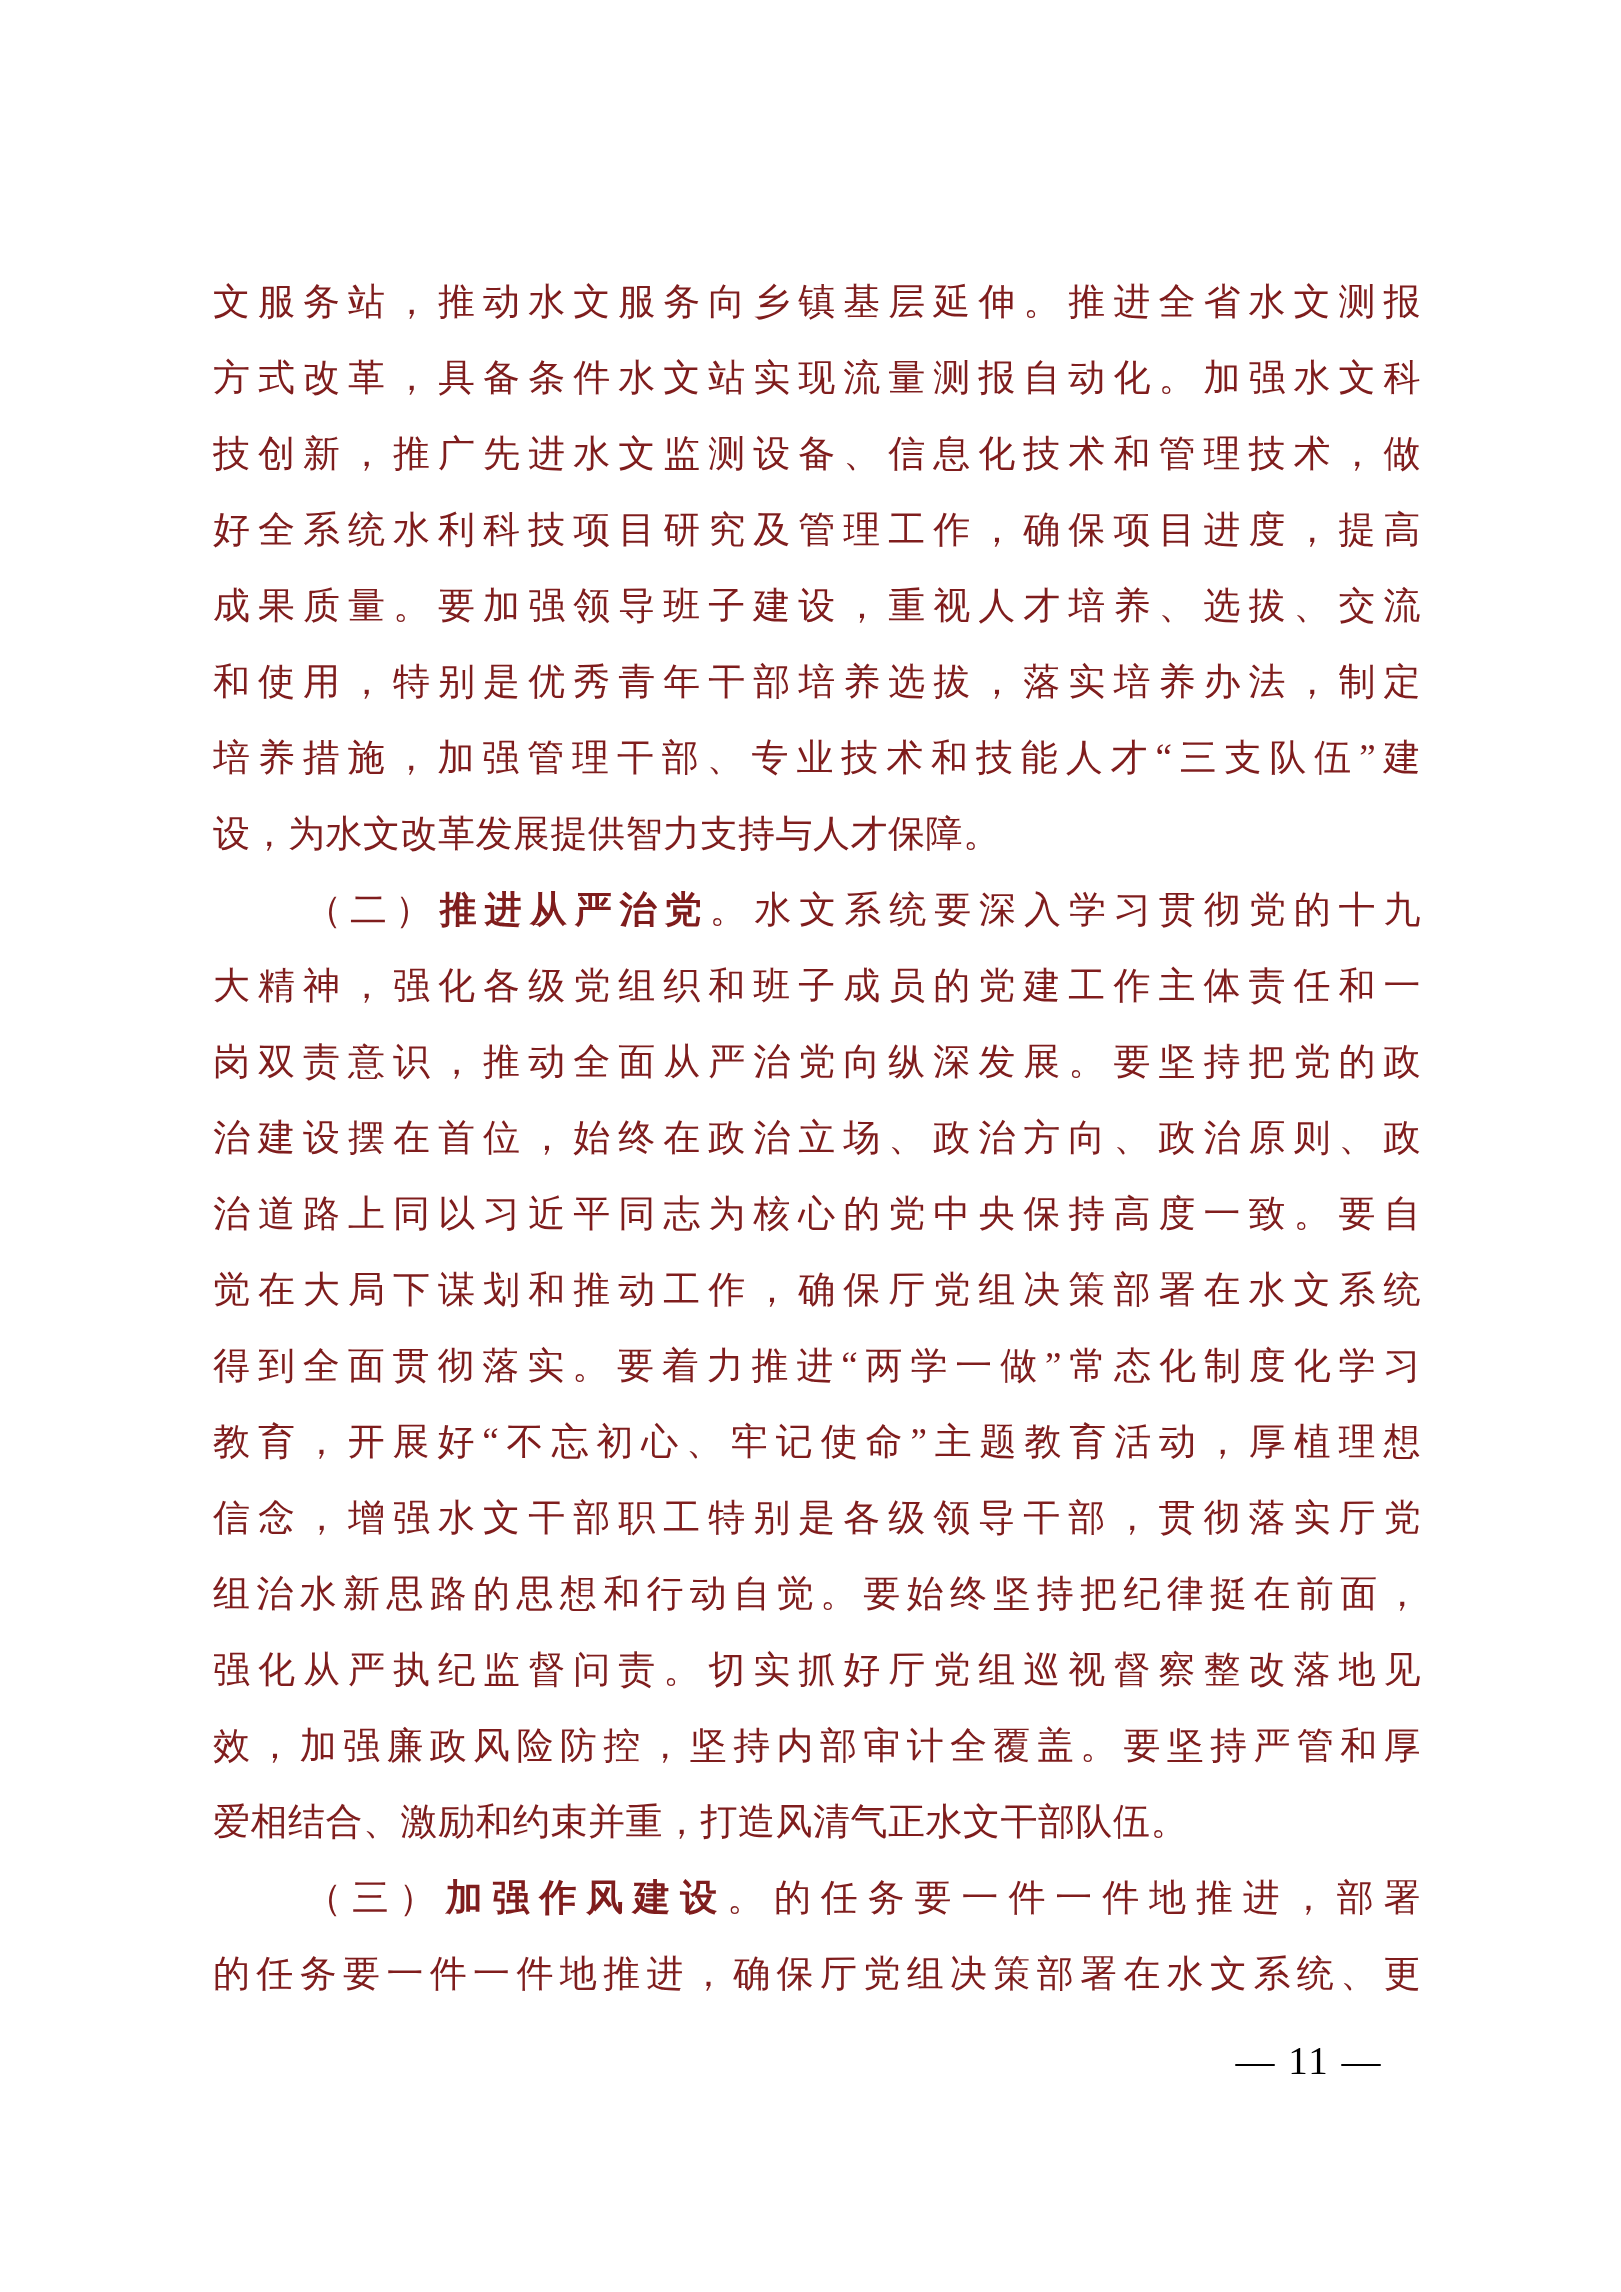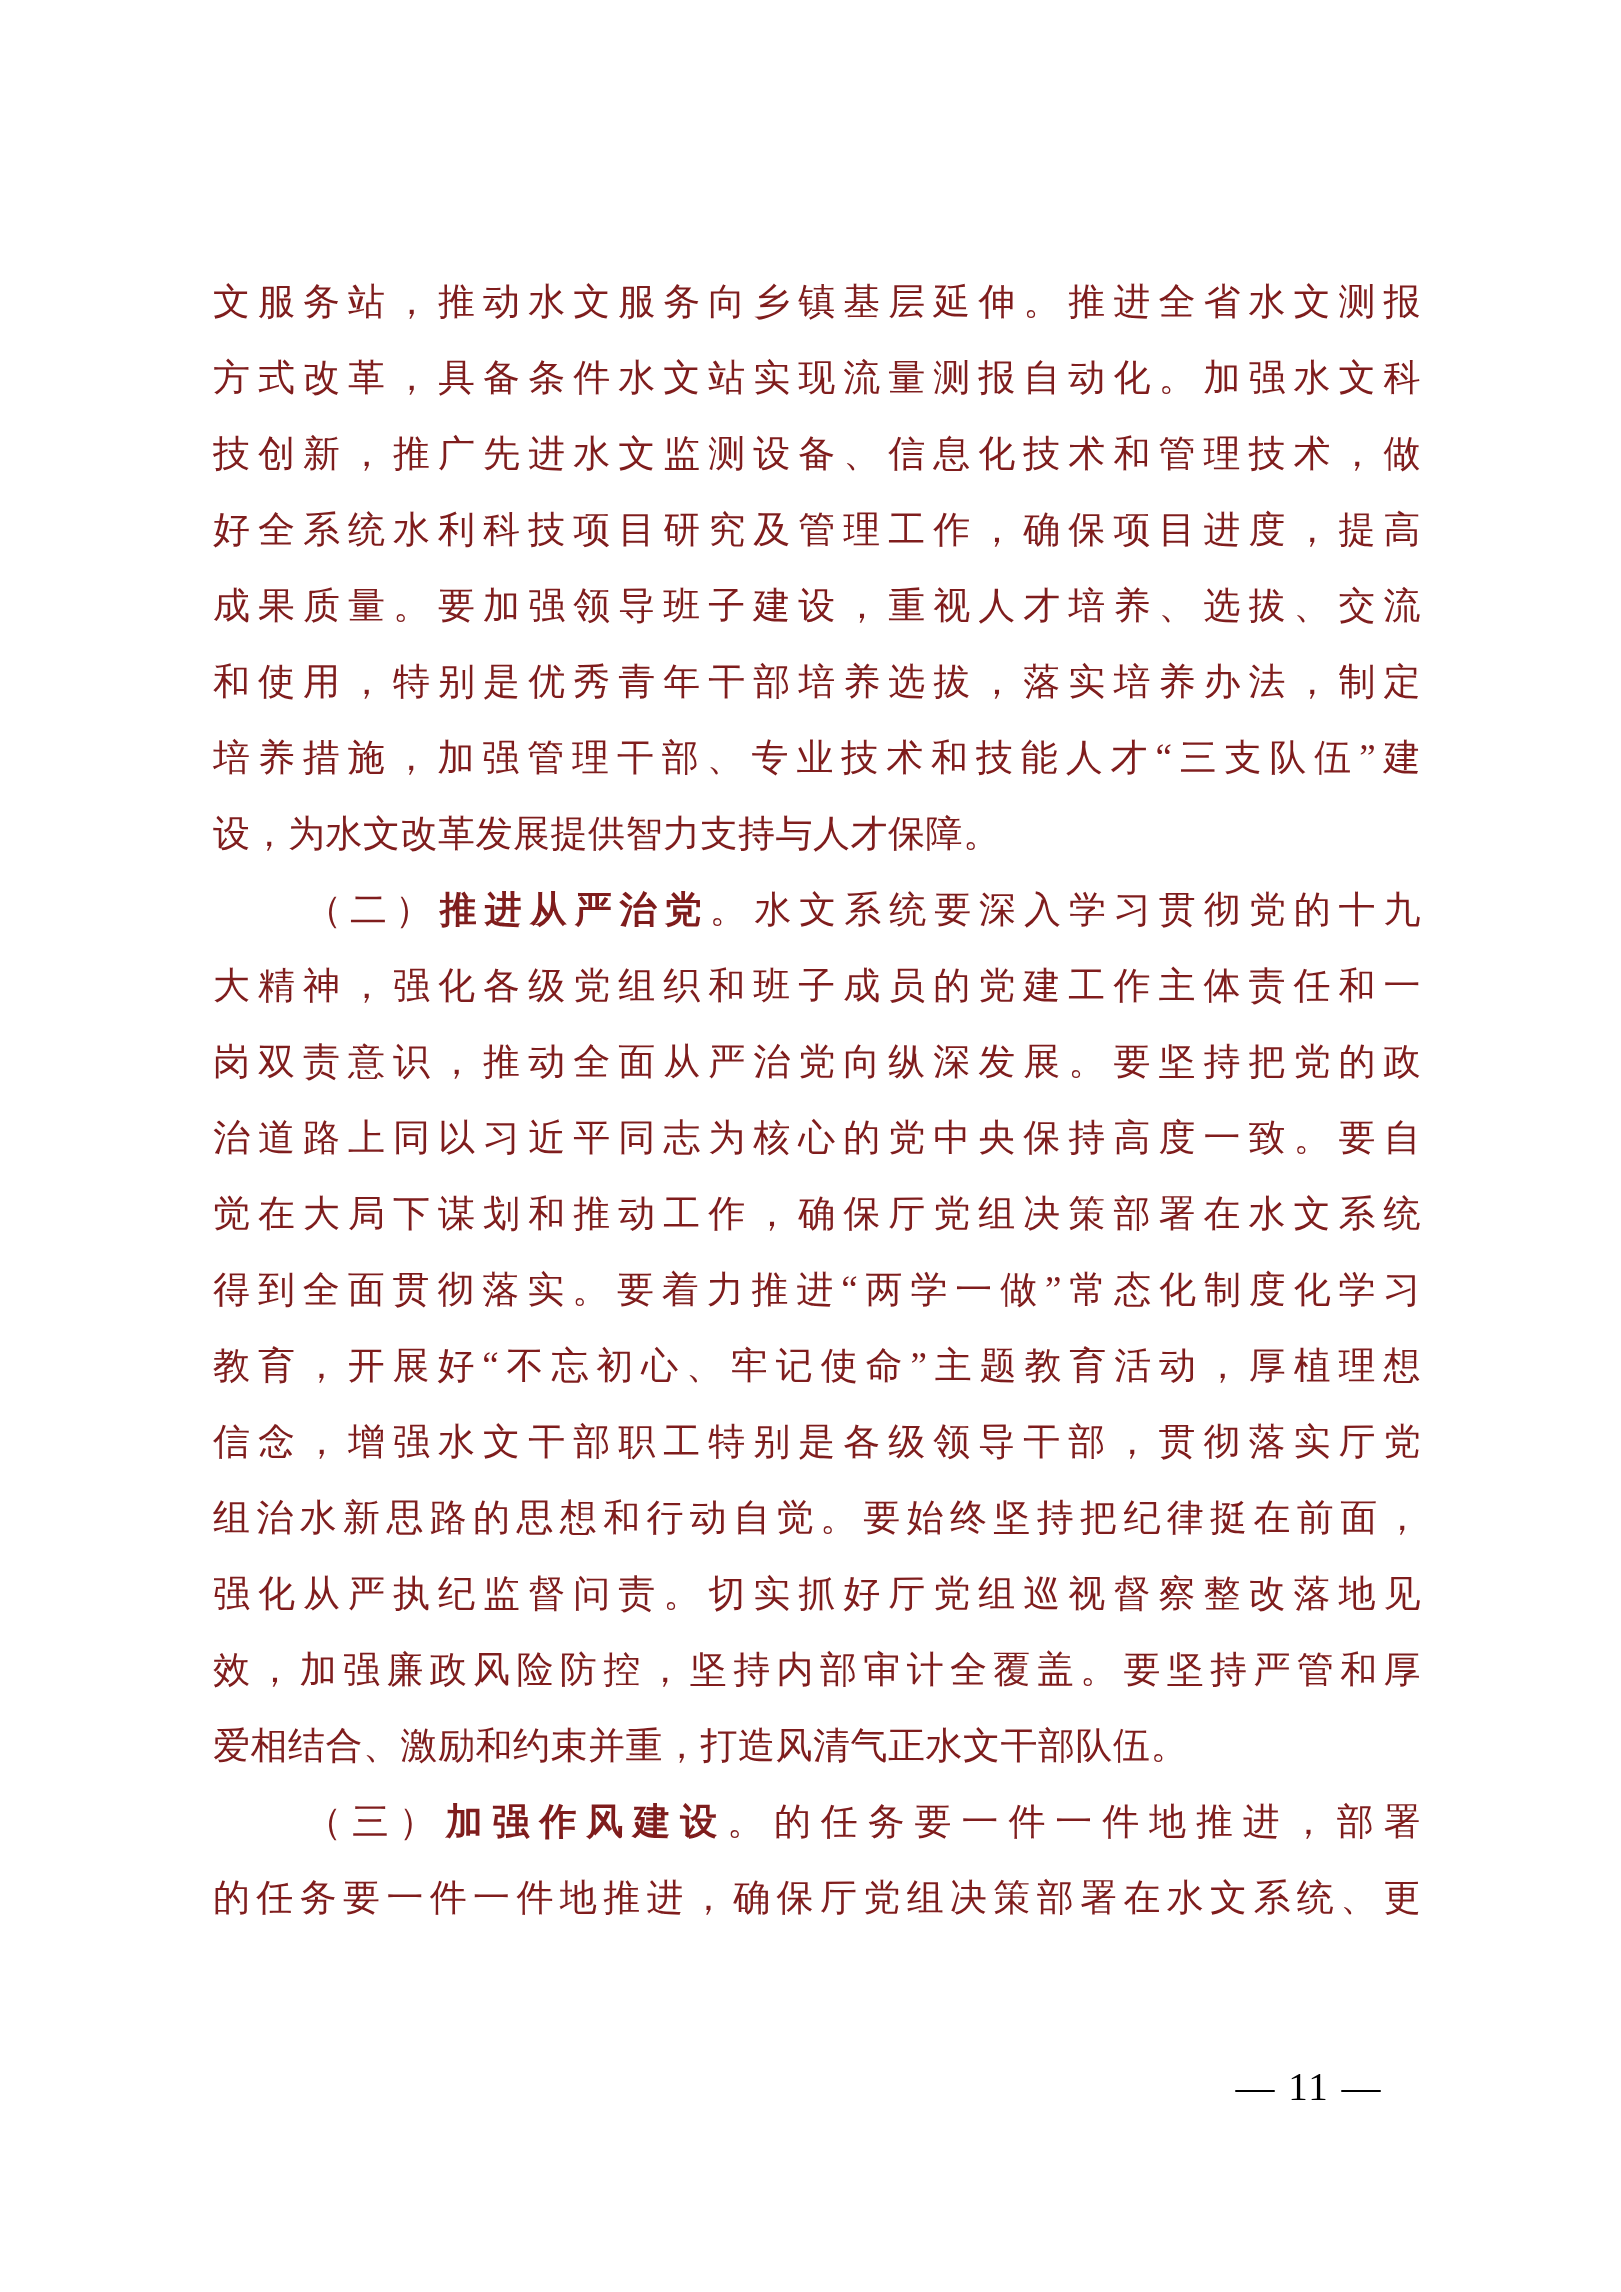--- a/index.html
+++ b/index.html
@@ -45,38 +45,38 @@
     position: absolute;
     top: 2031px;
     left: 1201px;
     width: 216px;
     height: 59px;
     line-height: 59px;
     text-align: center;
     font-size: 39px;
     letter-spacing: 2px;
     color: #000;
-    margin-top: 26px;
   }
 </style>
 </head>
 <body>
 
 <div class="doc-body" id="doc-body">
     <div class="text-line"><span>文服务站，推动水文服务向乡镇基层延伸。推进全省水文测报</span></div>
     <div class="text-line"><span>方式改革，具备条件水文站实现流量测报自动化。加强水文科</span></div>
     <div class="text-line"><span>技创新，推广先进水文监测设备、信息化技术和管理技术，做</span></div>
     <div class="text-line"><span>好全系统水利科技项目研究及管理工作，确保项目进度，提高</span></div>
     <div class="text-line"><span>成果质量。要加强领导班子建设，重视人才培养、选拔、交流</span></div>
     <div class="text-line"><span>和使用，特别是优秀青年干部培养选拔，落实培养办法，制定</span></div>
     <div class="text-line"><span>培养措施，加强管理干部、专业技术和技能人才“三支队伍”建</span></div>
     <div class="text-line no-fill"><span>设，为水文改革发展提供智力支持与人才保障。</span></div>
     <div class="text-line indent"><span>（二）</span><span class="seg-bold">推进从严治党</span><span>。水文系统要深入学习贯彻党的十九</span></div>
     <div class="text-line"><span>大精神，强化各级党组织和班子成员的党建工作主体责任和一</span></div>
     <div class="text-line"><span>岗双责意识，推动全面从严治党向纵深发展。要坚持把党的政</span></div>
+    <div class="text-line"><span>治建设摆在首位，始终在政治立场、政治方向、政治原则、政</span></div>
     <div class="text-line"><span>治道路上同以习近平同志为核心的党中央保持高度一致。要自</span></div>
     <div class="text-line"><span>觉在大局下谋划和推动工作，确保厅党组决策部署在水文系统</span></div>
     <div class="text-line"><span>得到全面贯彻落实。要着力推进“两学一做”常态化制度化学习</span></div>
     <div class="text-line"><span>教育，开展好“不忘初心、牢记使命”主题教育活动，厚植理想</span></div>
     <div class="text-line"><span>信念，增强水文干部职工特别是各级领导干部，贯彻落实厅党</span></div>
     <div class="text-line"><span>组治水新思路的思想和行动自觉。要始终坚持把纪律挺在前面，</span></div>
     <div class="text-line"><span>强化从严执纪监督问责。切实抓好厅党组巡视督察整改落地见</span></div>
     <div class="text-line"><span>效，加强廉政风险防控，坚持内部审计全覆盖。要坚持严管和厚</span></div>
     <div class="text-line no-fill"><span>爱相结合、激励和约束并重，打造风清气正水文干部队伍。</span></div>
     <div class="text-line indent"><span>（三）</span><span class="seg-bold">加强作风建设</span><span>。的任务要一件一件地推进，部署</span></div>

